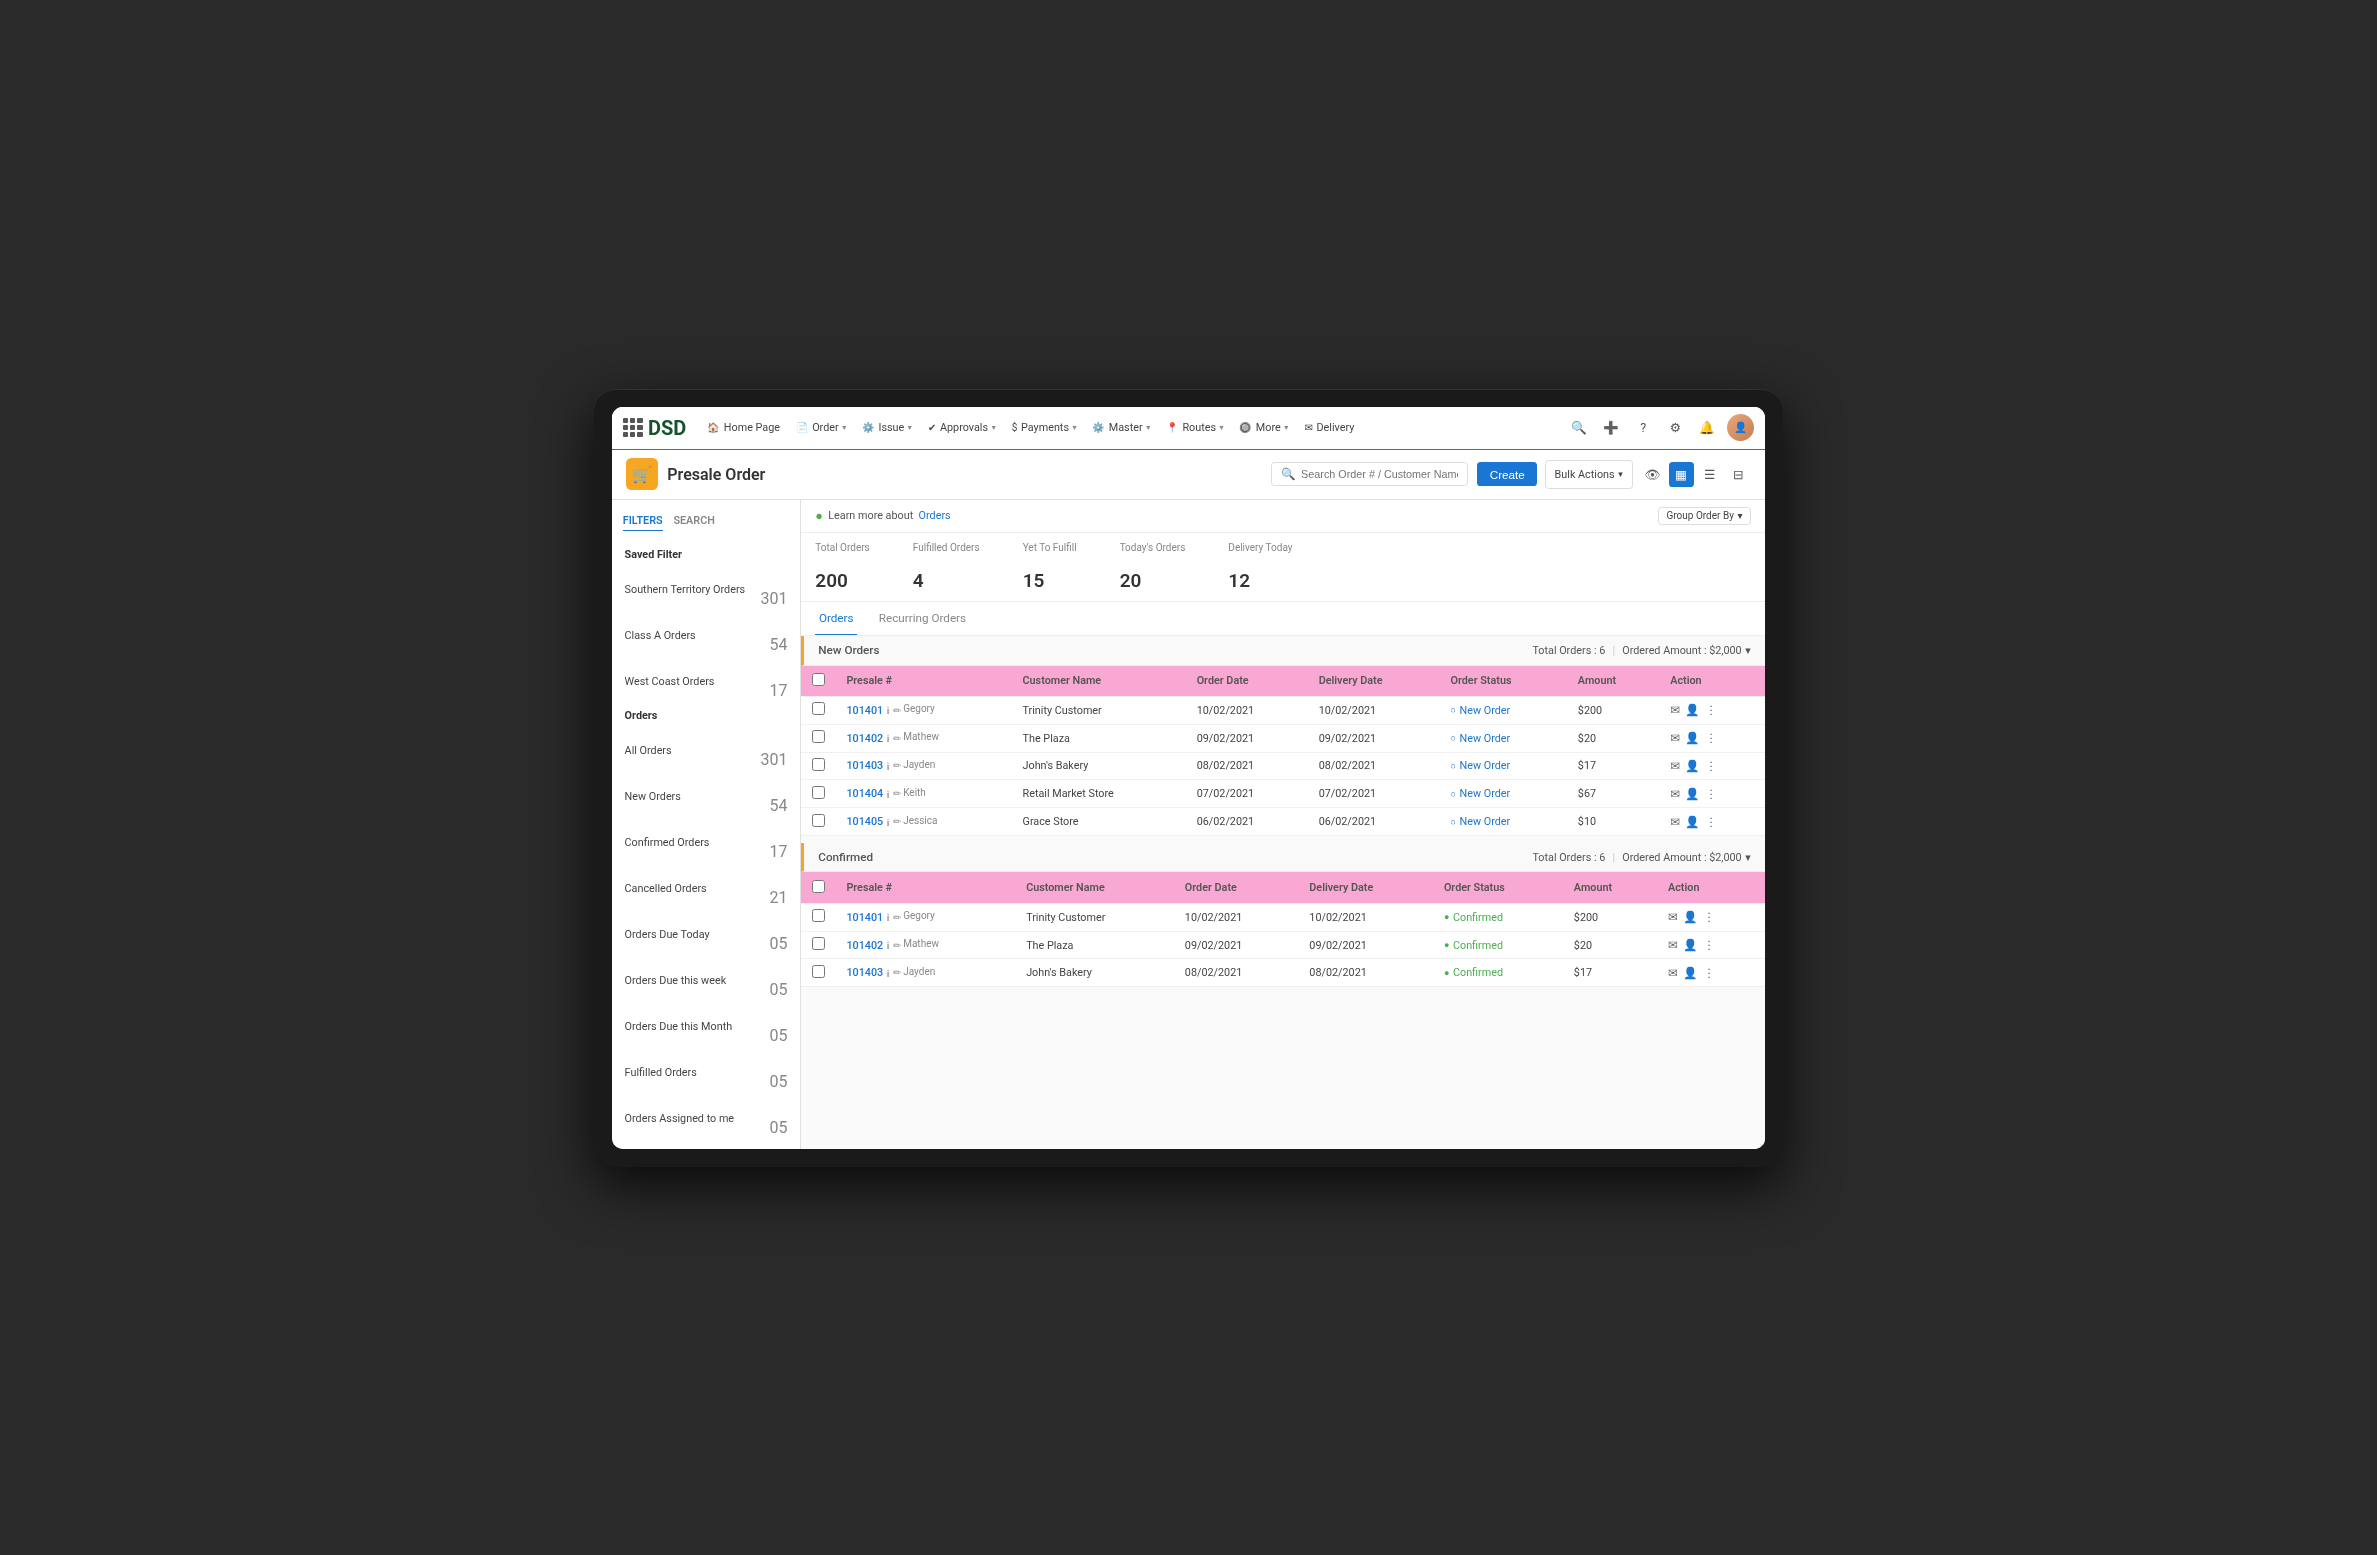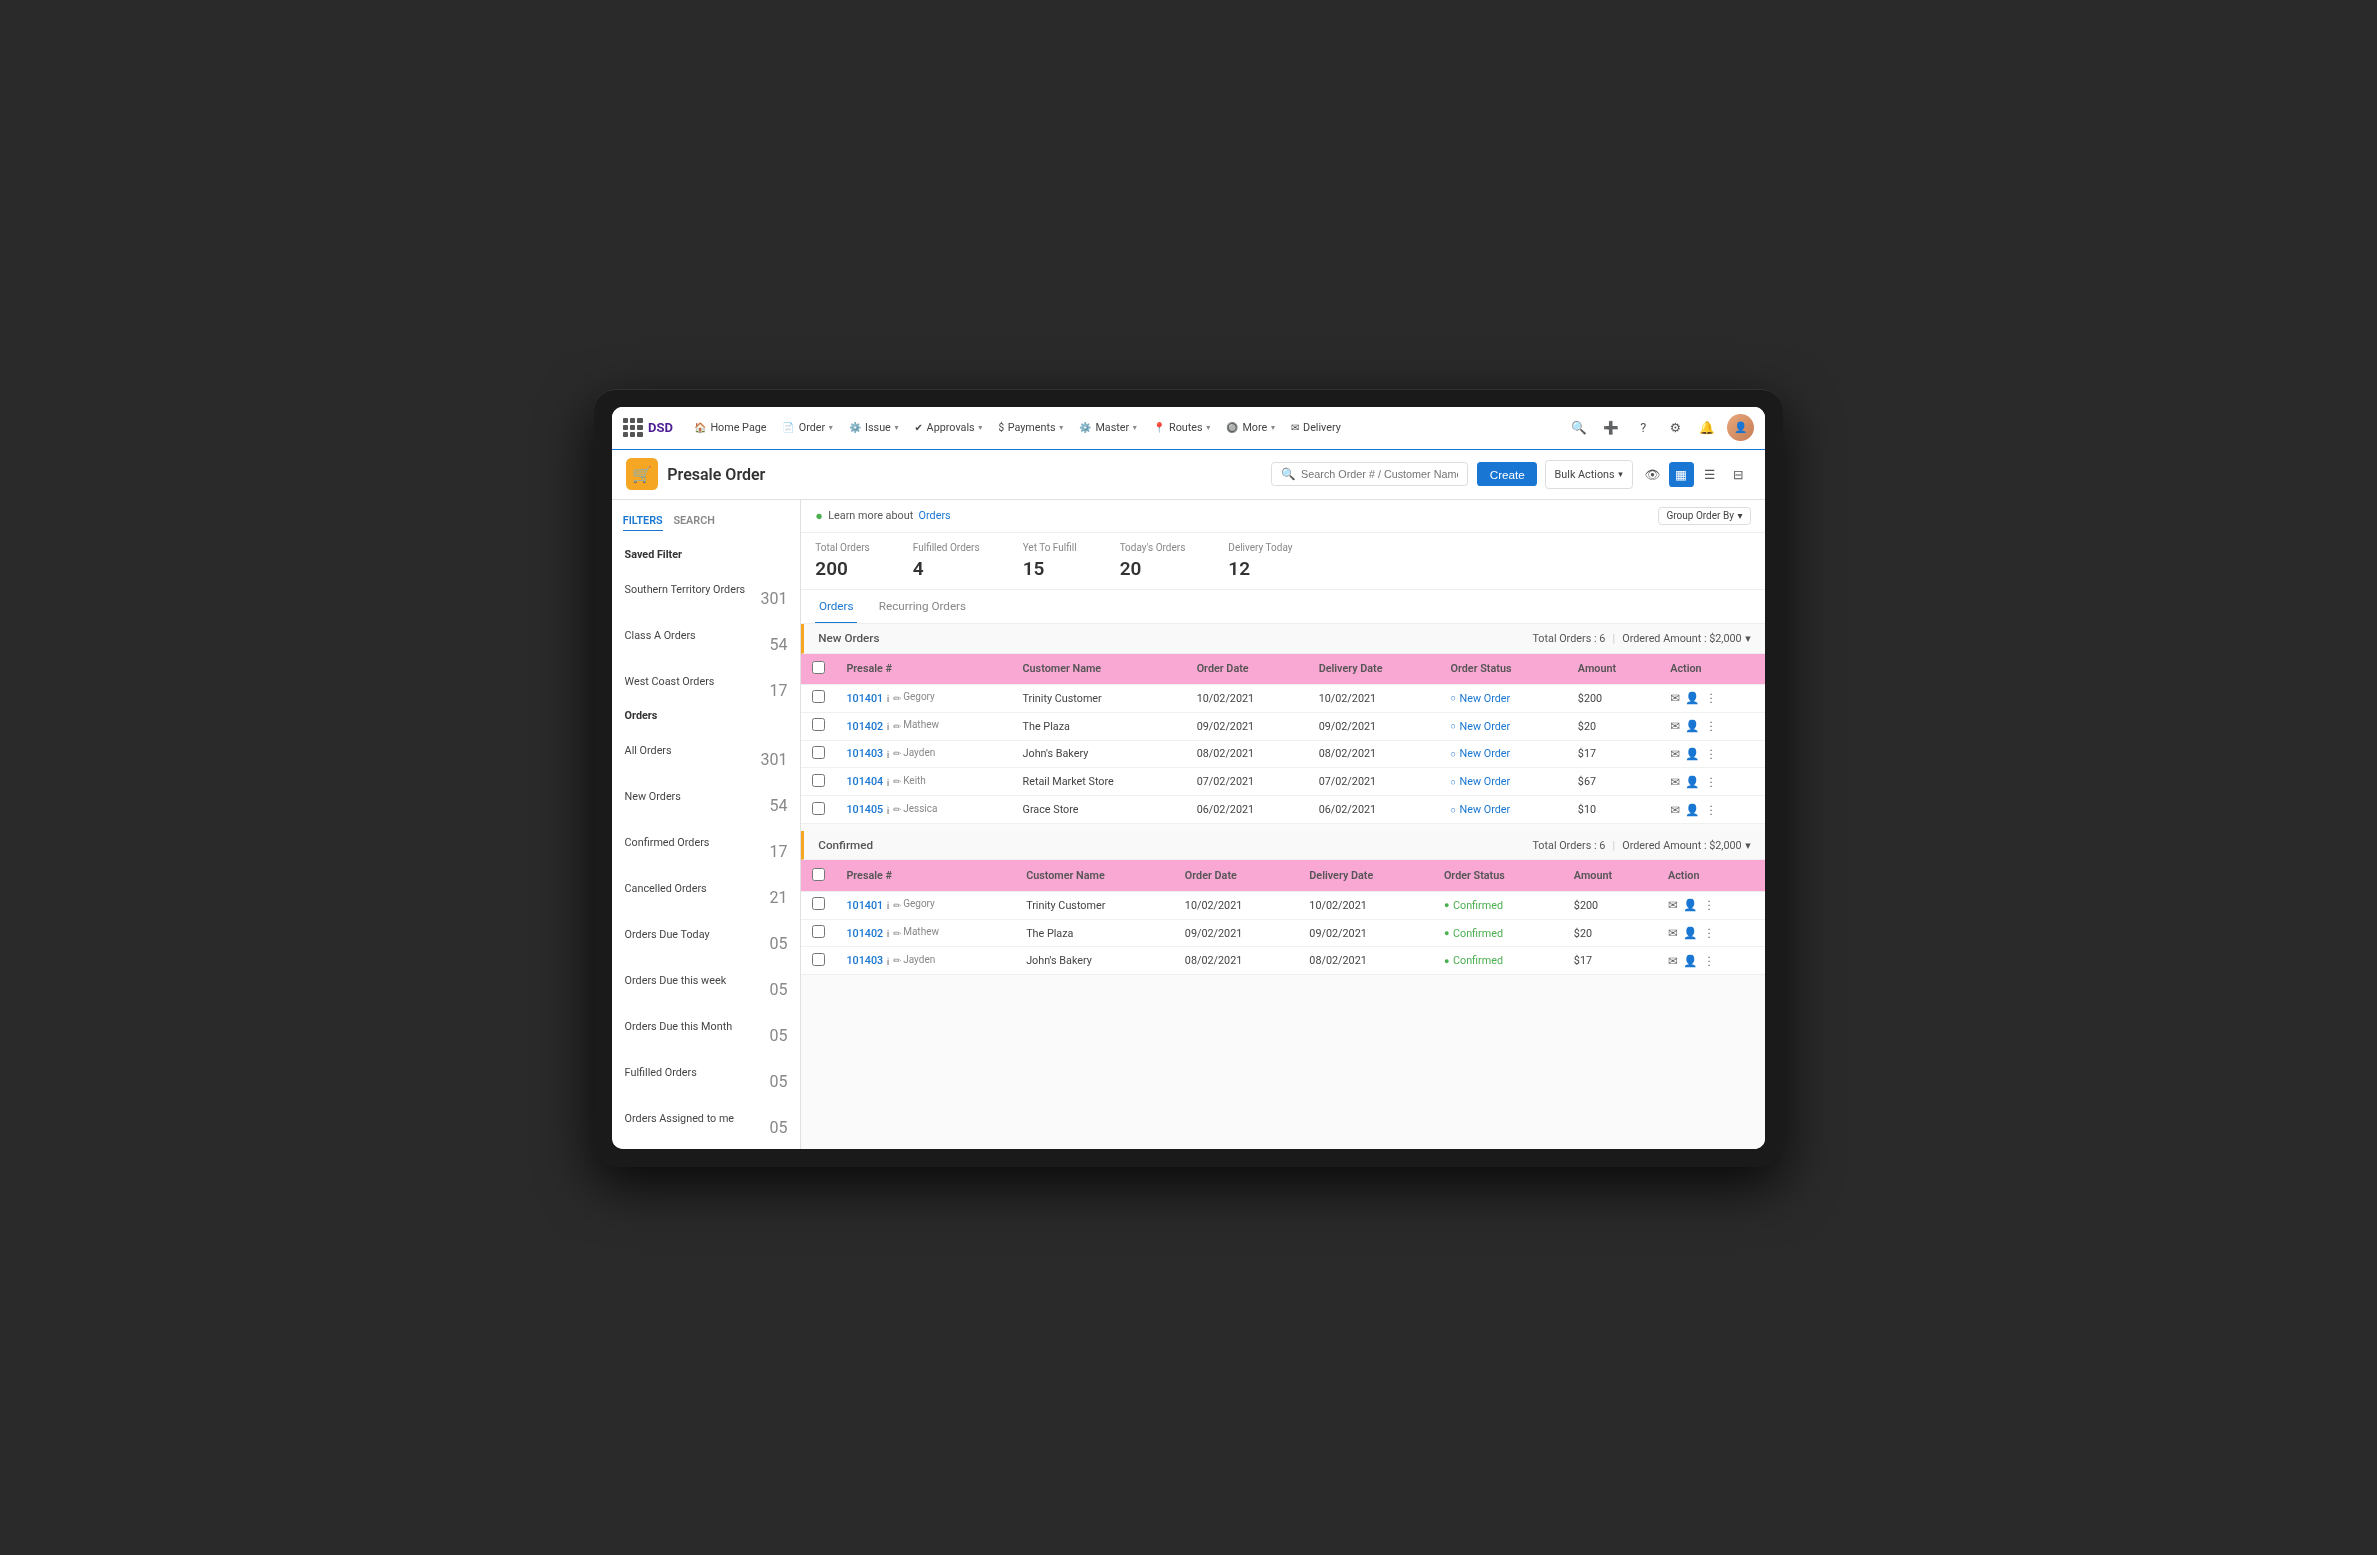--- a/index.html
+++ b/index.html
@@ -44,21 +44,21 @@
       gap: 5.4px;
       margin-right: 14.3px;
     }
     .nav-logo-grid {
       display: grid;
       grid-template-columns: repeat(3,5.4px);
       grid-template-rows: repeat(3,5.4px);
       gap: 1.8px;
     }
     .nav-logo-dot { width: 5.4px; height: 5.4px; background: #555; border-radius: 0.9px; }
-    .nav-logo-text { font-size: 13px; font-weight: 700; color: #4c1d95; }
+    .nav-logo-text { font-size: 20px; font-weight: 700; color: #14532d; }
     .nav-items {
       display: flex;
       align-items: center;
       gap: 1.8px;
       flex: 1;
     }
     .nav-item {
       display: flex;
       align-items: center;
       gap: 3.6px;
@@ -213,21 +213,21 @@
       cursor: pointer; background: #fff; gap: 3.6px;
     }
     
     .stats-bar {
       display: flex; align-items: center;
       padding: 9px 14.3px;
       background: #fff;
       border-bottom: 0.9px solid #eee;
       gap: 43px;
     }
-    .stat-item { display: flex; flex-direction: column; gap: 4px; }
+    .stat-item { display: flex; flex-direction: column; gap: 16px; }
     .stat-label { font-size: 10px; color: #888; }
     .stat-value { font-size: 19px; font-weight: 600; color: #333; }
     
     .order-tabs {
       display: flex; align-items: center;
       padding: 0 14.3px;
       background: #fff;
       border-bottom: 0.9px solid #eee;
       gap: 18px;
     }

